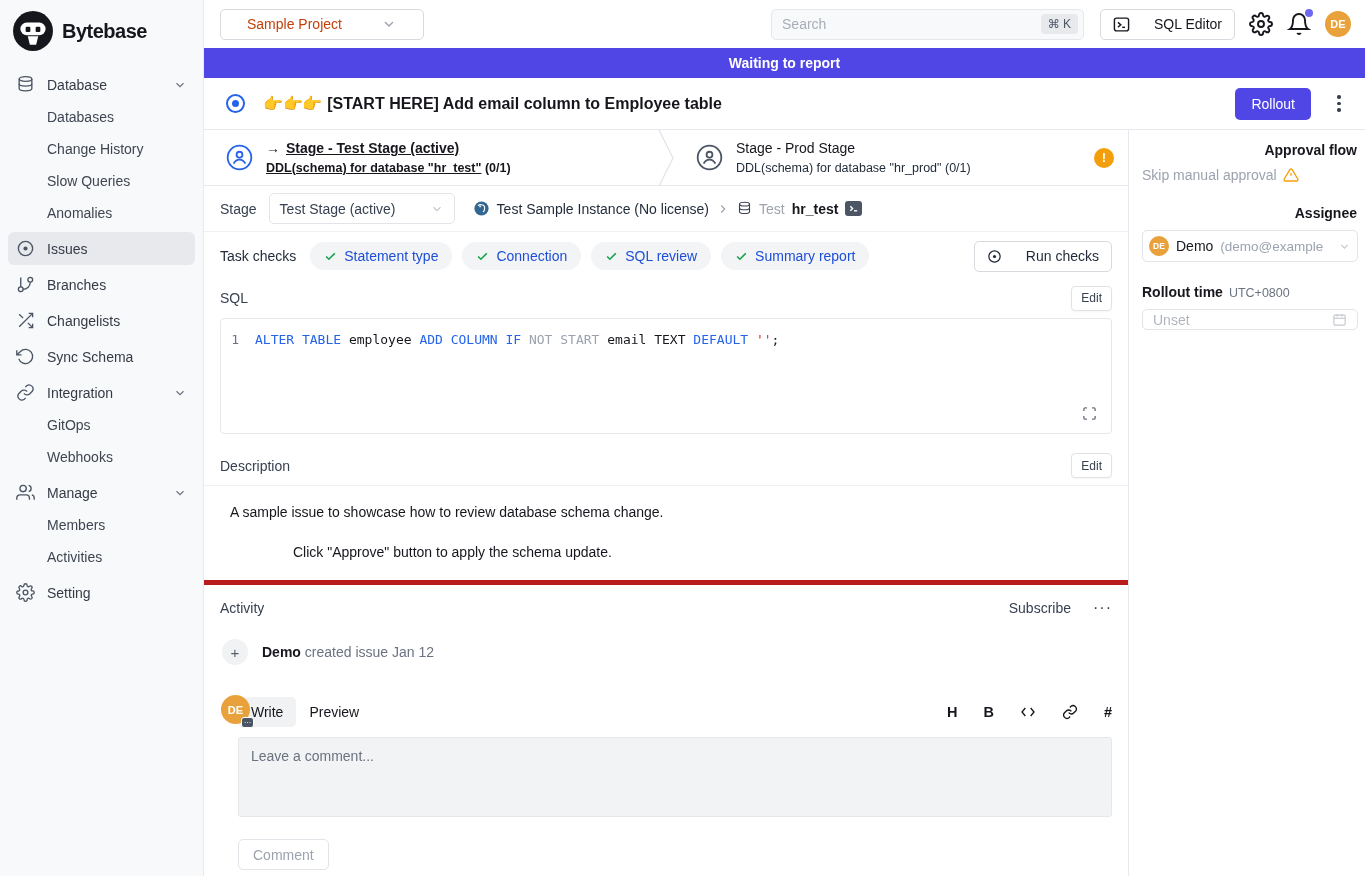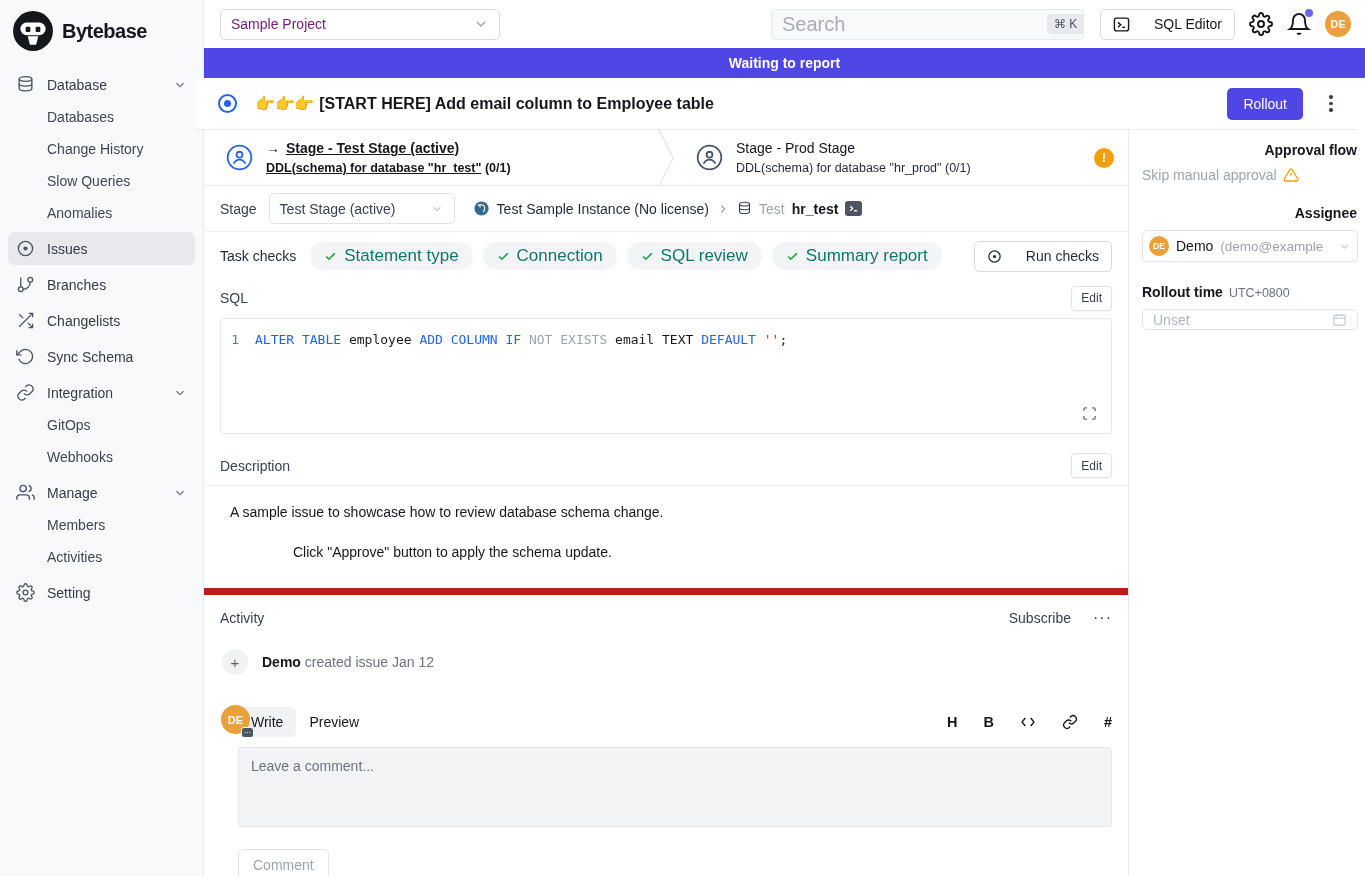--- a/index.html
+++ b/index.html
@@ -19,48 +19,48 @@
   .nav-item .nav-icon { width:19px; height:19px; color:#4b5563; flex:0 0 19px; }
   .nav-item .nav-chevron { margin-left:auto; width:14px; height:14px; color:#6b7280; }
   .nav-item.active { background:#e7e9ed; }
   .nav-sub { display:flex; align-items:center; height:32px; padding-left:39px;
     font-size:14px; color:#3f4651; border-radius:6px; cursor:pointer; }
   .nav-gap { height:3px; }
 
   
   .topbar { position:absolute; left:204px; top:0; width:1161px; height:48px; background:#fff;
     display:flex; align-items:center; padding:0 14px 0 16px; }
-  .proj-select { width:280px; height:31px; border:1px solid #d6d9de; border-radius:5px;
-    display:flex; align-items:center; padding:0 10px; font-size:14px; color:#701a75;
+  .proj-select { width:204px; height:31px; border:1px solid #d6d9de; border-radius:5px;
+    display:flex; align-items:center; padding:0 26px; font-size:14px; color:#c2410c;
     background:#fff; cursor:pointer; }
   .proj-select .chev { margin-left:auto; width:16px; height:16px; color:#9ca3af; }
   .top-spacer { flex:1; }
   .searchbox { width:313px; height:31px; background:#f8f9fb; border:1px solid #e5e7eb;
     border-radius:5px; display:flex; align-items:center; padding:0 5px 0 10px; }
   .searchbox input { flex:1; border:none; outline:none; background:transparent;
-    font-size:20px; color:#374151; font-family:inherit; }
+    font-size:14px; color:#374151; font-family:inherit; }
   .searchbox input::placeholder { color:#a8adb7; }
   .kbd { background:#e7e9ed; border-radius:4px; font-size:12px; color:#4b5563;
     padding:3px 7px; white-space:nowrap; }
   .sqled-btn { margin-left:16px; height:31px; border:1px solid #d6d9de; border-radius:5px;
     background:#fff; display:flex; align-items:center; gap:24px; padding:0 12px;
     font-size:14px; color:#16161d; cursor:pointer; }
   .icon-btn { margin-left:14px; width:24px; height:24px; color:#16161d; position:relative; cursor:pointer; }
   .bell-dot { position:absolute; right:-2px; top:-3px; width:8px; height:8px; border-radius:50%;
     background:#6d66f5; }
   .avatar { width:26px; height:26px; border-radius:50%; background:#e9a23b; color:#fff;
     font-size:11px; font-weight:700; display:flex; align-items:center; justify-content:center; }
   .topbar .avatar { margin-left:14px; cursor:pointer; }
 
   
   .banner { position:absolute; left:204px; top:48px; width:1161px; height:30px; background:#4f46e5;
     color:#fff; font-size:14px; font-weight:600; display:flex; align-items:center; justify-content:center; }
 
   
-  .title-row { position:absolute; left:196px; top:78px; width:1161px; height:52px;
+  .title-row { position:absolute; left:204px; top:78px; width:1161px; height:52px;
     display:flex; align-items:center; padding:0 16px 0 22px; border-bottom:1px solid #e7e9ee; background:#fff; }
   .status-ring { width:19px; height:19px; border:2px solid #2563eb; border-radius:50%;
     display:flex; align-items:center; justify-content:center; margin-right:18px; }
   .status-ring .dot { width:7px; height:7px; border-radius:50%; background:#2563eb; }
   .issue-title { font-size:16px; font-weight:700; color:#16161d; flex:1; }
   .rollout-btn { height:32px; padding:0 16px; background:#4f46e5; border:none; border-radius:5px;
     color:#fff; font-size:14px; font-weight:500; cursor:pointer; font-family:inherit; }
   .kebab { margin-left:18px; width:20px; display:flex; flex-direction:column; gap:3px;
     align-items:center; cursor:pointer; }
   .kebab i { width:3.5px; height:3.5px; border-radius:50%; background:#374151; }
@@ -91,21 +91,21 @@
   .crumb .inst { color:#1f2937; }
   .crumb .sep { width:14px; height:14px; color:#9ca3af; }
   .crumb .envlab { color:#9ca3af; }
   .crumb .dbname { font-weight:600; color:#16161d; }
   .term-badge { width:17px; height:15px; background:#4b5563; border-radius:3px; color:#fff;
     display:flex; align-items:center; justify-content:center; cursor:pointer; }
 
   .checks-row { height:48px; display:flex; align-items:center; padding:0 16px; gap:10px; }
   .checks-row .lab { font-size:14px; font-weight:500; color:#1f2937; margin-right:4px; }
   .pill { height:28px; background:#f3f4f6; border-radius:999px; display:flex; align-items:center;
-    gap:7px; padding:0 14px; font-size:17px; color:#0f766e; cursor:pointer; }
+    gap:7px; padding:0 14px; font-size:14px; color:#1d4ed8; cursor:pointer; }
   .check-ic { width:13px; height:13px; color:#16a34a; }
   .run-btn { margin-left:auto; height:31px; border:1px solid #d6d9de; border-radius:5px; background:#fff;
     display:flex; align-items:center; gap:24px; padding:0 12px; font-size:14px; color:#1f2937; cursor:pointer; }
 
   .sec-header { height:36px; display:flex; align-items:center; padding:0 16px; }
   .sec-title { font-size:14px; font-weight:500; color:#374151; }
   .edit-btn { margin-left:auto; height:25px; padding:0 9px; background:#fff; border:1px solid #dfe2e7;
     border-radius:4px; font-size:12px; color:#374151; cursor:pointer; font-family:inherit;
     box-shadow:0 1px 2px rgba(0,0,0,.04); }
 
@@ -113,21 +113,21 @@
     position:relative; background:#fff; }
   .code-line { display:flex; padding-top:13px; font-family:"DejaVu Sans Mono",monospace;
     font-size:13px; white-space:pre; }
   .code-line .ln { width:34px; text-align:right; color:#6b7280; padding-right:16px; flex:0 0 34px; }
   .tok-kw { color:#2563eb; }
   .tok-pl { color:#16161d; }
   .tok-mut { color:#9ca3af; }
   .tok-str { color:#dc2626; }
   .expand-ic { position:absolute; right:14px; bottom:12px; width:15px; height:15px; color:#6b7280; cursor:pointer; }
 
-  .desc-section { border-bottom:7px solid #b91c1c; padding-bottom:28px; }
+  .desc-section { border-bottom:5px solid #b91c1c; padding-bottom:20px; }
   .desc-header { height:40px; display:flex; align-items:center; padding:0 16px;
     border-bottom:1px solid #eef0f3; margin-bottom:4px; }
   .desc-line1 { font-size:14px; color:#16161d; margin:18px 16px 0 26px; }
   .desc-line2 { font-size:14px; color:#16161d; margin:24px 16px 0 89px; }
 
   .act-header { height:46px; display:flex; align-items:center; padding:0 16px; }
   .subscribe { margin-left:auto; font-size:14px; color:#374151; cursor:pointer; }
   .more-ic { margin-left:22px; font-size:16px; color:#374151; cursor:pointer; letter-spacing:1px; }
   .act-entry { display:flex; align-items:center; gap:14px; padding-left:18px; margin-top:8px; }
   .plus-circle { width:26px; height:26px; border-radius:50%; background:#f1f2f4; color:#57606a;
@@ -457,21 +457,21 @@
       <span>Run checks</span>
     </button>
   </div>
 
   <div class="sec-header">
     <span class="sec-title">SQL</span>
     <button class="edit-btn">Edit</button>
   </div>
   <div class="sql-block">
     <div class="code-line">
-      <span class="ln">1</span><span class="tok-kw">ALTER TABLE</span><span class="tok-pl"> employee </span><span class="tok-kw">ADD COLUMN IF </span><span class="tok-mut">NOT EXISTS</span><span class="tok-pl"> email TEXT </span><span class="tok-kw">DEFAULT </span><span class="tok-str">''</span><span class="tok-pl">;</span>
+      <span class="ln">1</span><span class="tok-kw">ALTER TABLE</span><span class="tok-pl"> employee </span><span class="tok-kw">ADD COLUMN IF </span><span class="tok-mut">NOT START</span><span class="tok-pl"> email TEXT </span><span class="tok-kw">DEFAULT </span><span class="tok-str">''</span><span class="tok-pl">;</span>
     </div>
     <svg class="expand-ic" viewBox="0 0 24 24" fill="none" stroke="currentColor" stroke-width="2.2">
         <path d="M8 3H5a2 2 0 0 0-2 2v3"></path>
         <path d="M21 8V5a2 2 0 0 0-2-2h-3"></path>
         <path d="M3 16v3a2 2 0 0 0 2 2h3"></path>
         <path d="M16 21h3a2 2 0 0 0 2-2v-3"></path>
       </svg>
   </div>
 
   <div class="desc-section">

